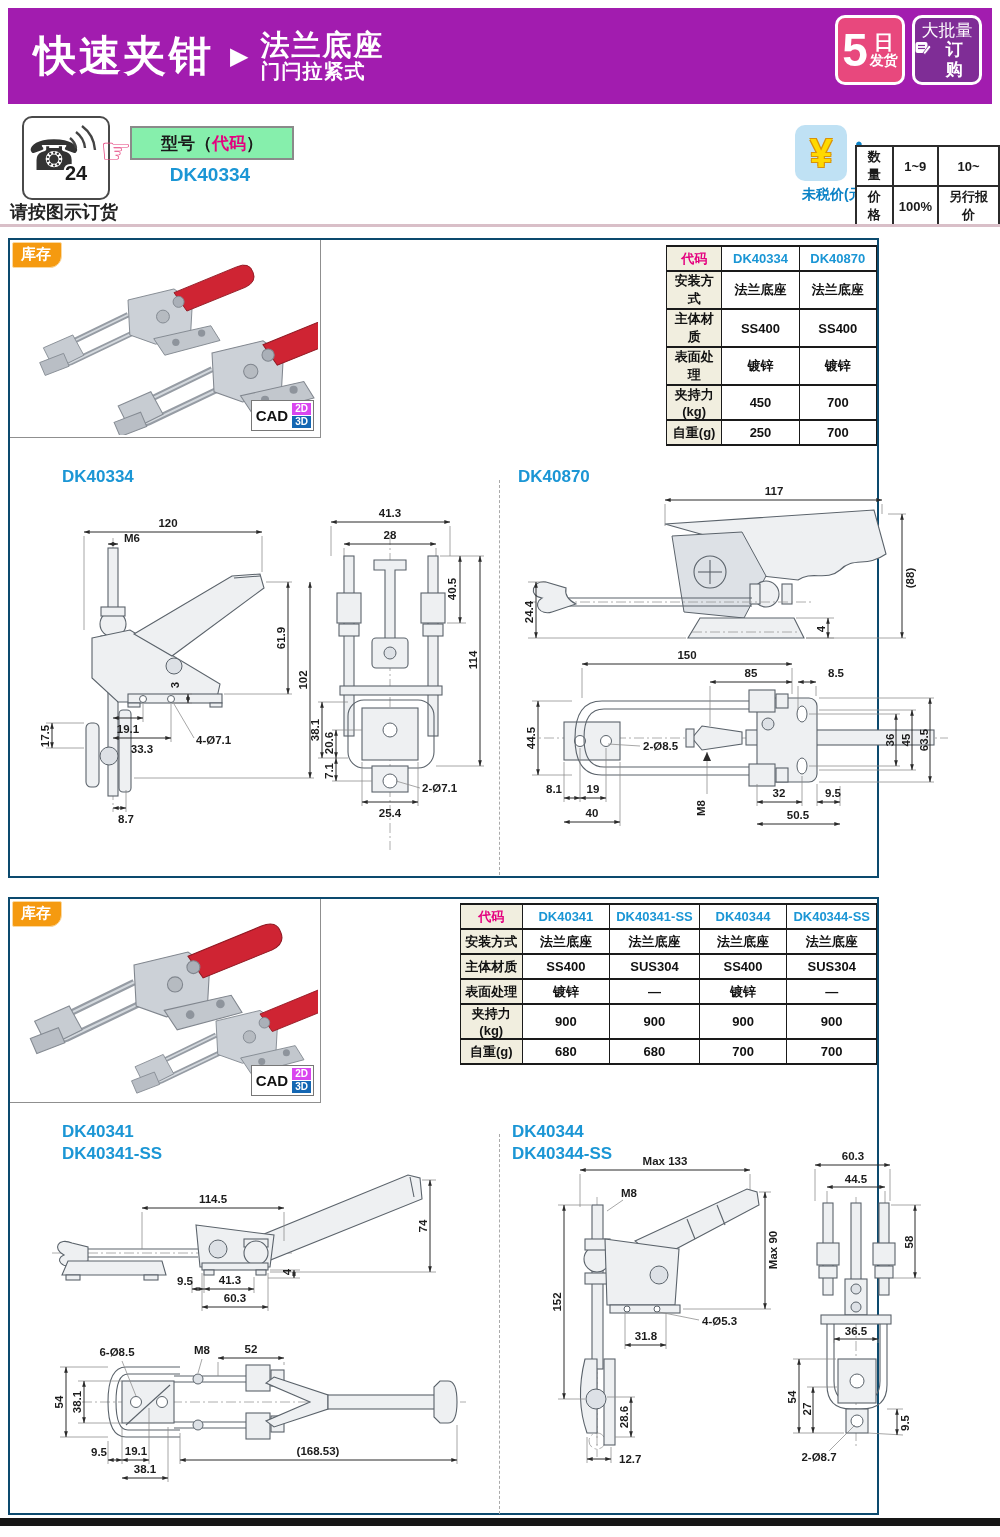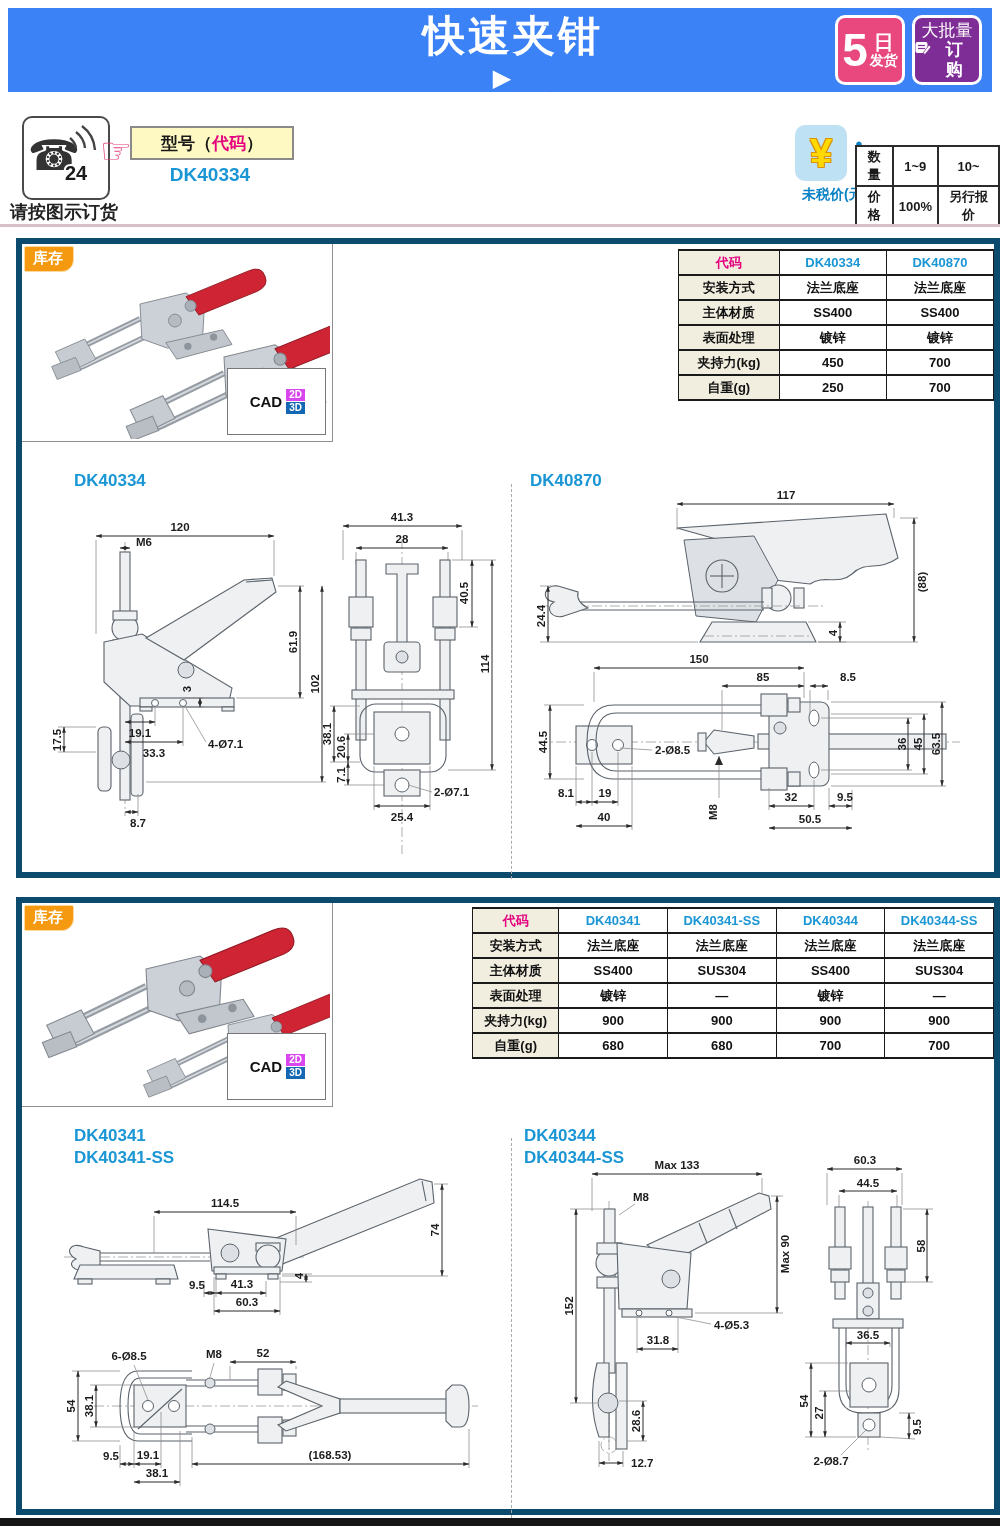--- a/index.html
+++ b/index.html
@@ -1,57 +1,57 @@
 <!DOCTYPE html>
 <html><head>
 <meta charset="utf-8">
 <style>
   html,body{margin:0;padding:0;background:#fff;font-family:"Liberation Sans","DejaVu Sans",sans-serif;}
   #page{position:relative;width:1000px;height:1537px;background:#fff;overflow:hidden;}
 
   
-  .hdr{position:absolute;left:8px;top:8px;width:984px;height:84px;background:#3b82f6;display:flex;align-items:center;flex-direction:column;}
+  .hdr{position:absolute;left:8px;top:8px;width:984px;height:96px;background:#a21caf;display:flex;align-items:center;}
   .hdr-title{color:#fff;font-size:42px;font-weight:bold;margin-left:26px;letter-spacing:3px;}
   .hdr-arrow{color:#fff;font-size:24px;margin:0 12px 0 16px;}
   .hdr-sub{display:flex;flex-direction:column;line-height:1.08;}
   .hdr-sub1{color:#fff;font-size:29px;font-weight:bold;letter-spacing:2px;}
   .hdr-sub2{color:#fff;font-size:20px;font-weight:bold;letter-spacing:1px;}
   .badges{position:absolute;right:10px;top:7px;display:flex;gap:7px;}
   .badge{width:70px;height:70px;border:3px solid #fff;border-radius:10px;box-sizing:border-box;color:#fff;display:flex;align-items:center;justify-content:center;}
   .badge.ship{background:#e8487d;}
   .ship-num{font-size:46px;font-weight:bold;line-height:1;}
   .ship-col{display:flex;flex-direction:column;align-items:center;margin-left:2px;}
   .ship-day{font-size:20px;font-weight:bold;line-height:1.1;}
   .ship-word{font-size:14px;font-weight:bold;line-height:1.1;}
   .badge.bulk{background:#7f2d96;flex-direction:column;line-height:1.15;}
   .bulk-line1{font-size:17px;font-weight:normal;}
   .bulk-line2{font-size:17px;font-weight:bold;display:flex;align-items:flex-start;gap:14px;}
 
   
   .phonebox{position:absolute;left:22px;top:116px;width:84px;height:80px;border:2px solid #4a4a4a;border-radius:10px;background:#fff;}
   .phone-note{position:absolute;left:10px;top:200px;width:120px;font-size:18px;font-weight:bold;color:#222;}
   .hand{position:absolute;left:100px;top:130px;font-size:36px;color:#e5417e;}
-  .modelbox{position:absolute;left:130px;top:126px;width:160px;height:30px;border:2px solid #8a8a8a;background:#fef9c3;display:flex;align-items:center;justify-content:center;font-size:17px;font-weight:bold;color:#1a1a1a;}
+  .modelbox{position:absolute;left:130px;top:126px;width:160px;height:30px;border:2px solid #8a8a8a;background:#86efac;display:flex;align-items:center;justify-content:center;font-size:17px;font-weight:bold;color:#1a1a1a;}
   .model-code-word{color:#e4007f;}
   .example-code{position:absolute;left:130px;top:164px;width:160px;text-align:center;color:#1b96d5;font-size:19px;font-weight:bold;}
   .yenbox{position:absolute;left:795px;top:125px;width:52px;height:56px;background:#bfe1f4;border-radius:10px;display:flex;align-items:center;justify-content:center;}
   .yen{color:#ffd900;font-size:40px;font-weight:bold;text-shadow:1px 1px 0 #d9920a,-1px 1px 0 #d9920a,1px -1px 0 #d9920a,-1px -1px 0 #d9920a;}
   .taxnote{position:absolute;left:782px;top:186px;width:90px;font-size:14px;font-weight:bold;color:#0b82c6;margin-left:20px;}
   .dealrow{position:absolute;left:855px;top:124px;display:flex;align-items:center;gap:5px;color:#0b82c6;}
   .deal-dot{font-size:13px;}
   .deal-label{font-size:15px;font-weight:bold;margin-top:20px;}
   table.mini{position:absolute;left:855px;top:145px;border-collapse:collapse;}
   table.mini td{border:2px solid #2b2b2b;font-size:13px;font-weight:bold;color:#1a1a1a;text-align:center;padding:1px 5px;background:#fff;}
   .sep{position:absolute;left:0;top:224px;width:1000px;height:3px;background:#d9bfc8;}
 
   
-  .sect{position:absolute;left:16px;width:984px;background:#fff;border:6px solid #0c4a6e;box-sizing:border-box;}
+  .sect{position:absolute;left:8px;width:871px;background:#fff;border:2px solid #0c4a6e;box-sizing:border-box;}
   .photo{position:absolute;left:0;top:0;width:310px;border-right:1px solid #8f8f8f;border-bottom:1px solid #8f8f8f;background:#fff;}
   .stock{position:absolute;left:2px;top:2px;background:#f59a10;color:#fff;font-size:15px;font-weight:bold;padding:2px 10px 3px 8px;border-radius:2px 2px 12px 2px;border:1px solid #fbd9a0;z-index:3;}
-  .cadbox{position:absolute;right:6px;bottom:6px;display:flex;align-items:stretch;border:1px solid #777;background:#fff;padding:20px;gap:2px;z-index:3;}
+  .cadbox{position:absolute;right:6px;bottom:6px;display:flex;align-items:stretch;border:1px solid #777;background:#fff;padding:2px;gap:2px;z-index:3;}
   .cadtxt{font-weight:bold;font-size:15px;color:#111;display:flex;align-items:center;padding:0 2px;}
   .cadcol{display:flex;flex-direction:column;gap:1px;}
   .cad2{background:#d946ef;color:#fff;font-size:10px;font-weight:bold;padding:0 3px;line-height:12px;}
   .cad3{background:#1467b3;color:#fff;font-size:10px;font-weight:bold;padding:0 3px;line-height:12px;}
 
   table.spec{position:absolute;border-collapse:collapse;table-layout:fixed;}
   table.spec td{border:1px solid #1a1a1a;border-top-width:2px;border-bottom-width:2px;height:23px;text-align:center;font-size:13px;font-weight:bold;color:#111;background:#fff;padding:0 2px;overflow:hidden;}
   table.spec td.lab{background:#f1eedf;}
   table.spec td.code{color:#1b96d5;}
   table.spec td.codehead{color:#e4007f;background:#f1eedf;}

